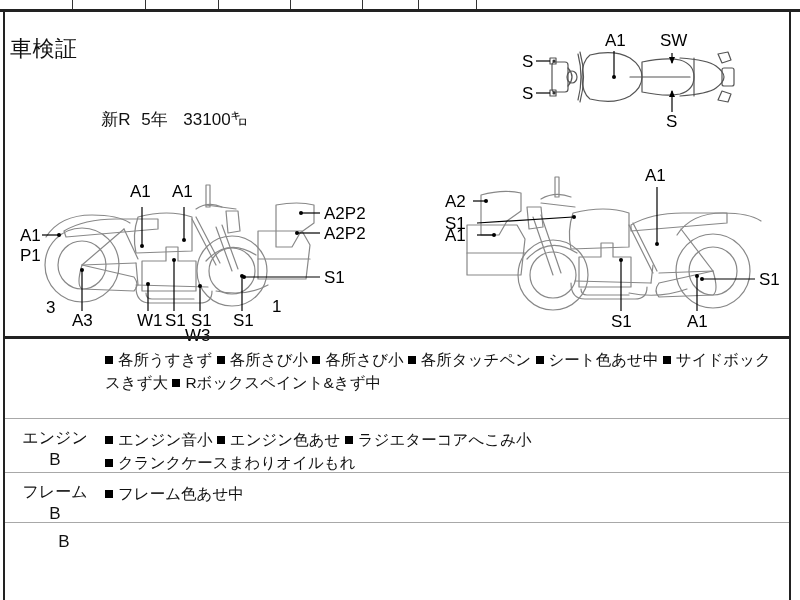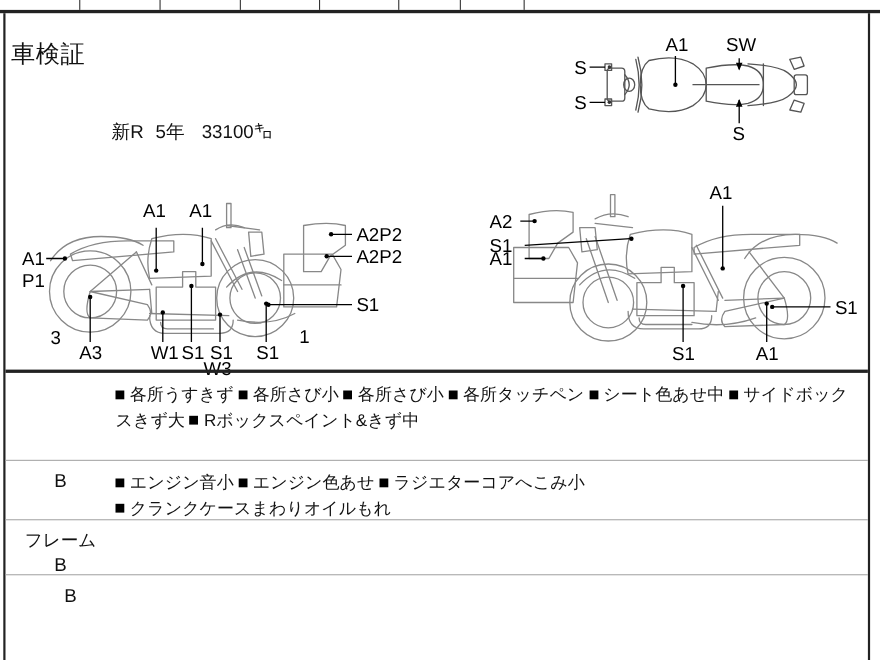--- a/index.html
+++ b/index.html
@@ -390,35 +390,39 @@
       <span class="flowline"><span class="sq"></span><span>各所さび小</span></span>
       <span class="flowline"><span class="sq"></span><span>各所タッチペン</span></span>
       <span class="flowline"><span class="sq"></span><span>シート色あせ中</span></span>
       <span class="flowline"><span class="sq"></span><span>サイドボックスきず大</span></span>
       <span class="flowline"><span class="sq"></span><span>Rボックスペイント&amp;きず中</span></span>
     </div>
   </div>
 
   <div class="cond-row" style="height:54px;">
     <div class="cond-head">
+      <span class="cat">エンジン</span>
       <span class="grade">B</span>
     </div>
     <div class="cond-items">
       <span class="item"><span class="sq"></span><span>エンジン音小</span></span>
       <span class="item"><span class="sq"></span><span>エンジン色あせ</span></span>
       <span class="item"><span class="sq"></span><span>ラジエターコアへこみ小</span></span>
       <span class="item"><span class="sq"></span><span>クランクケースまわりオイルもれ</span></span>
     </div>
   </div>
 
   <div class="cond-row" style="height:50px;">
     <div class="cond-head">
       <span class="cat">フレーム</span>
       <span class="grade">B</span>
     </div>
+    <div class="cond-items">
+      <span class="item"><span class="sq"></span><span>フレーム色あせ中</span></span>
+    </div>
   </div>
 
   <div class="cond-row" style="height:76px;">
     <div class="cond-head" style="text-align:left; padding-left:12px;">
       <span class="grade" style="display:block; text-align:center; margin-left:-6px;">B</span>
     </div>
     <div class="cond-items"></div>
   </div>
 </div>
 

